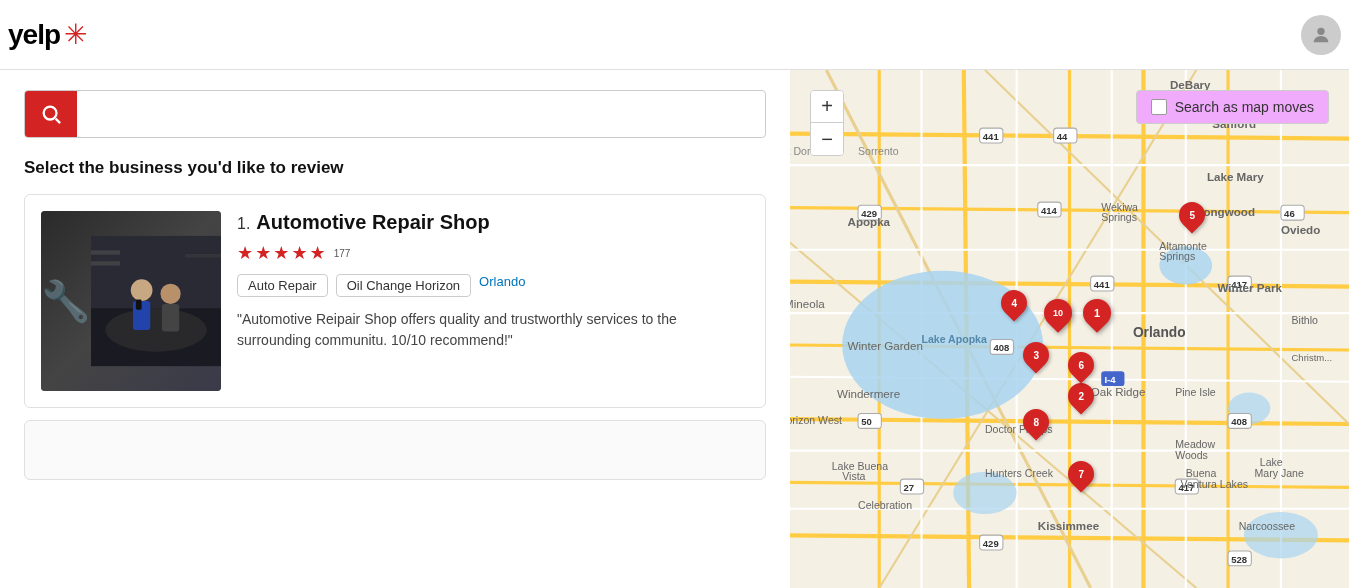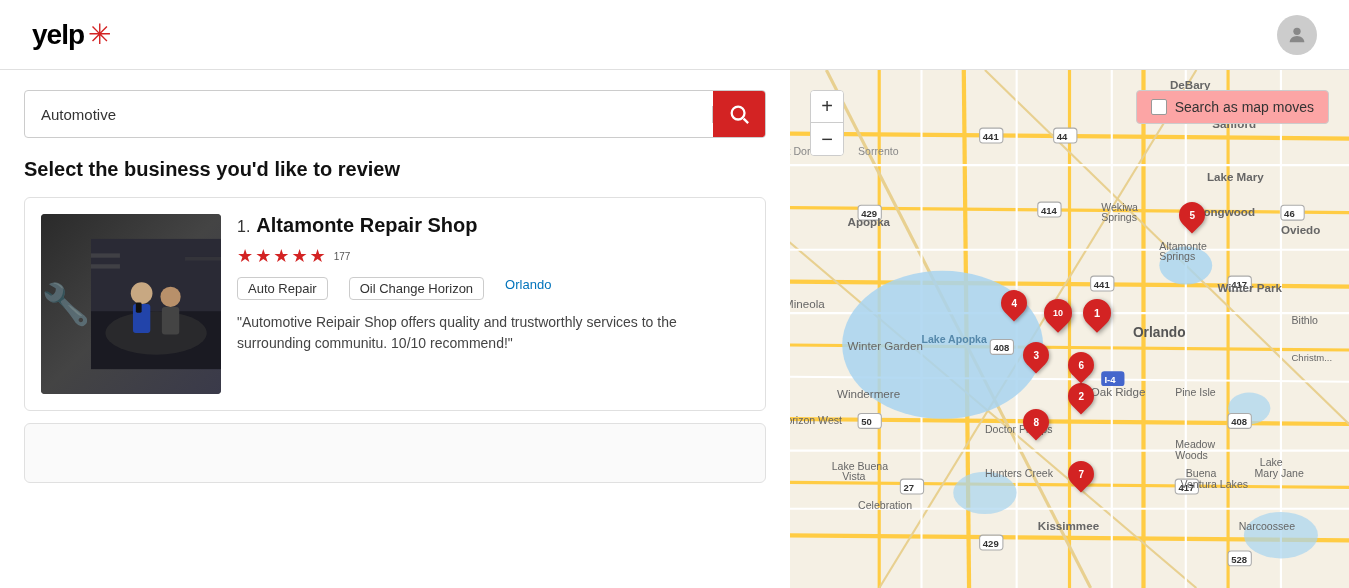--- a/index.html
+++ b/index.html
@@ -1,21 +1,21 @@
 <!DOCTYPE html>
 <html><head>
   <meta charset="utf-8">
   <style>
     * { box-sizing: border-box; margin: 0; padding: 0; }
     body { font-family: -apple-system, BlinkMacSystemFont, 'Helvetica Neue', Arial, sans-serif; background: #fff; }
 
     
     .header {
       display: flex; align-items: center; justify-content: space-between;
-      padding: 12px 32px; border-bottom: 1px solid #e0e0e0; height: 70px;
+      padding: 12px 8px; border-bottom: 1px solid #e0e0e0; height: 70px;
     }
     .logo { display: flex; align-items: center; gap: 4px; }
     .logo-text { font-size: 28px; font-weight: 900; color: #000; letter-spacing: -1px; }
     .logo-burst { color: #d32323; font-size: 28px; }
     .avatar-icon {
       width: 40px; height: 40px; border-radius: 50%; background: #ccc;
       display: flex; align-items: center; justify-content: center;
     }
 
     
@@ -36,21 +36,21 @@
     .search-input-where {
       flex: 1; border: none; outline: none; padding: 0 16px;
       font-size: 15px; color: #333;
     }
     .search-btn {
       background: #d32323; border: none; cursor: pointer;
       width: 52px; height: 48px; display: flex; align-items: center; justify-content: center;
     }
 
     
-    .section-heading { font-size: 20px; font-weight: 700; color: #111; margin-bottom: 16px; }
+    .section-heading { font-size: 17px; font-weight: 700; color: #111; margin-bottom: 16px; }
 
     
     .business-card {
       border: 1px solid #e0e0e0; border-radius: 6px; padding: 16px;
       display: flex; gap: 16px; margin-bottom: 12px; cursor: pointer;
     }
     .biz-image {
       width: 180px; height: 180px; min-width: 180px; border-radius: 4px;
       overflow: hidden; background: #555;
     }
@@ -66,21 +66,21 @@
       opacity: 0.4;
     }
     .biz-info { flex: 1; }
     .biz-name-row { display: flex; align-items: baseline; gap: 6px; margin-bottom: 8px; }
     .biz-number { font-size: 16px; color: #333; }
     .biz-name { font-size: 20px; font-weight: 800; color: #111; }
     .stars-row { display: flex; align-items: center; gap: 8px; margin-bottom: 10px; }
     .stars { display: flex; gap: 2px; }
     .star { color: #d32323; font-size: 18px; }
     .review-count { font-size: 10px; color: #555; }
-    .tags-row { display: flex; flex-wrap: wrap; gap: 21px; margin-bottom: 12px; }
+    .tags-row { display: flex; flex-wrap: wrap; gap: 8px; margin-bottom: 12px; }
     .tag {
       border: 1px solid #ccc; border-radius: 4px; padding: 3px 10px;
       font-size: 13px; color: #333; cursor: pointer;
     }
     .tag-city { border: none; color: #0073bb; font-size: 13px; cursor: pointer; }
     .biz-description { font-size: 14px; color: #444; line-height: 1.5; }
 
     
     .business-card-placeholder {
       border: 1px solid #e0e0e0; border-radius: 6px; padding: 16px;
@@ -101,21 +101,21 @@
       width: 32px; height: 32px; background: #fff; border: none;
       cursor: pointer; font-size: 20px; color: #333;
       display: flex; align-items: center; justify-content: center;
       border-bottom: 1px solid #ccc;
     }
     .map-zoom-btn:last-child { border-bottom: none; }
 
     
     .map-search-toggle {
       position: absolute; top: 20px; right: 20px; z-index: 10;
-      background: #fca5a5; border: 1px solid #ccc; border-radius: 4px;
+      background: #f0abfc; border: 1px solid #ccc; border-radius: 4px;
       padding: 8px 14px; display: flex; align-items: center; gap: 8px;
       cursor: pointer; font-size: 14px; color: #333;
     }
     .toggle-checkbox {
       width: 16px; height: 16px; border: 1px solid #999; background: #fff;
       display: inline-block; border-radius: 2px;
     }
 
     
     .map-svg { position: absolute; top: 0; left: 0; width: 100%; height: 100%; }
@@ -134,21 +134,20 @@
       <path d="M4 20c0-4 3.6-7 8-7s8 3 8 7"></path>
     </svg>
   </div>
 </div>
 
 <div class="main-layout">
 
   <div class="left-panel">
 
     <div class="search-bar">
-      <input class="search-input-what" type="text" value="Automotive" style="">
       <button class="search-btn">
         <svg width="22" height="22" viewBox="0 0 24 24" fill="none" stroke="white" stroke-width="2.5">
           <circle cx="11" cy="11" r="7"></circle>
           <line x1="17" y1="17" x2="22" y2="22"></line>
         </svg>
       </button>
     </div>
 
     <div class="section-heading">Select the business you'd like to review</div>
 
@@ -172,21 +171,21 @@
 
             <rect x="0" y="20" width="40" height="6" fill="#555" opacity="0.5"></rect>
             <rect x="0" y="35" width="40" height="6" fill="#555" opacity="0.5"></rect>
             <rect x="130" y="25" width="50" height="5" fill="#444" opacity="0.4"></rect>
           </svg>
         </div>
       </div>
       <div class="biz-info">
         <div class="biz-name-row">
           <span class="biz-number">1.</span>
-          <span class="biz-name">Altamonte Repair Shop</span>
+          <span class="biz-name">Automotive Repair Shop</span>
         </div>
         <div class="stars-row">
           <div class="stars">
             <span class="star">★</span>
             <span class="star">★</span>
             <span class="star">★</span>
             <span class="star">★</span>
             <span class="star">★</span>
           </div>
           <span class="review-count">177</span>

